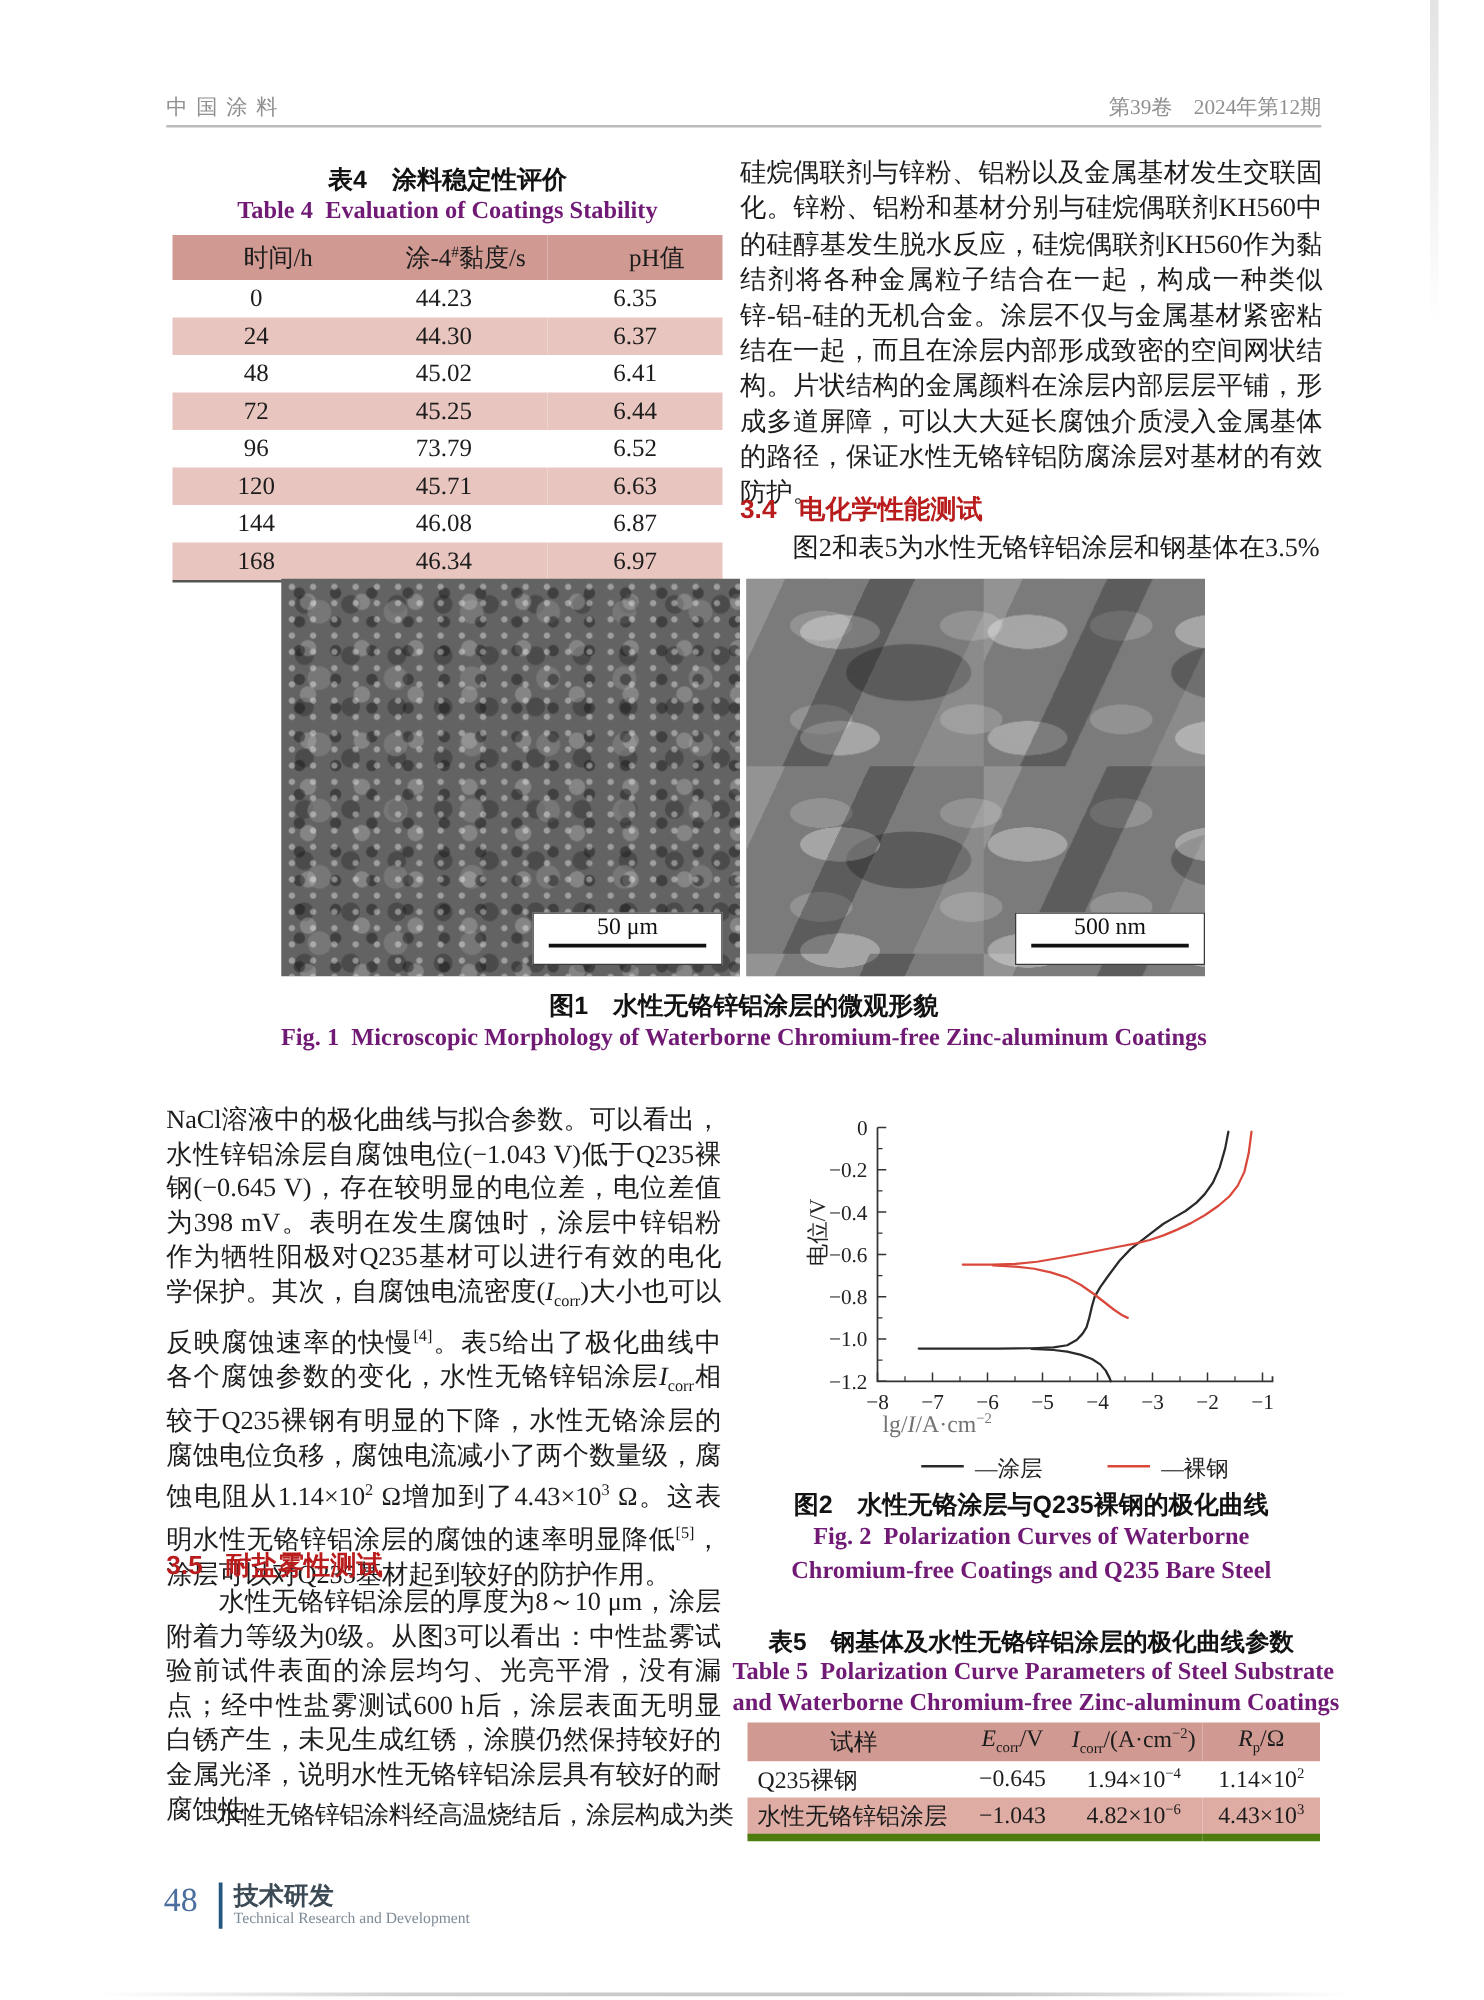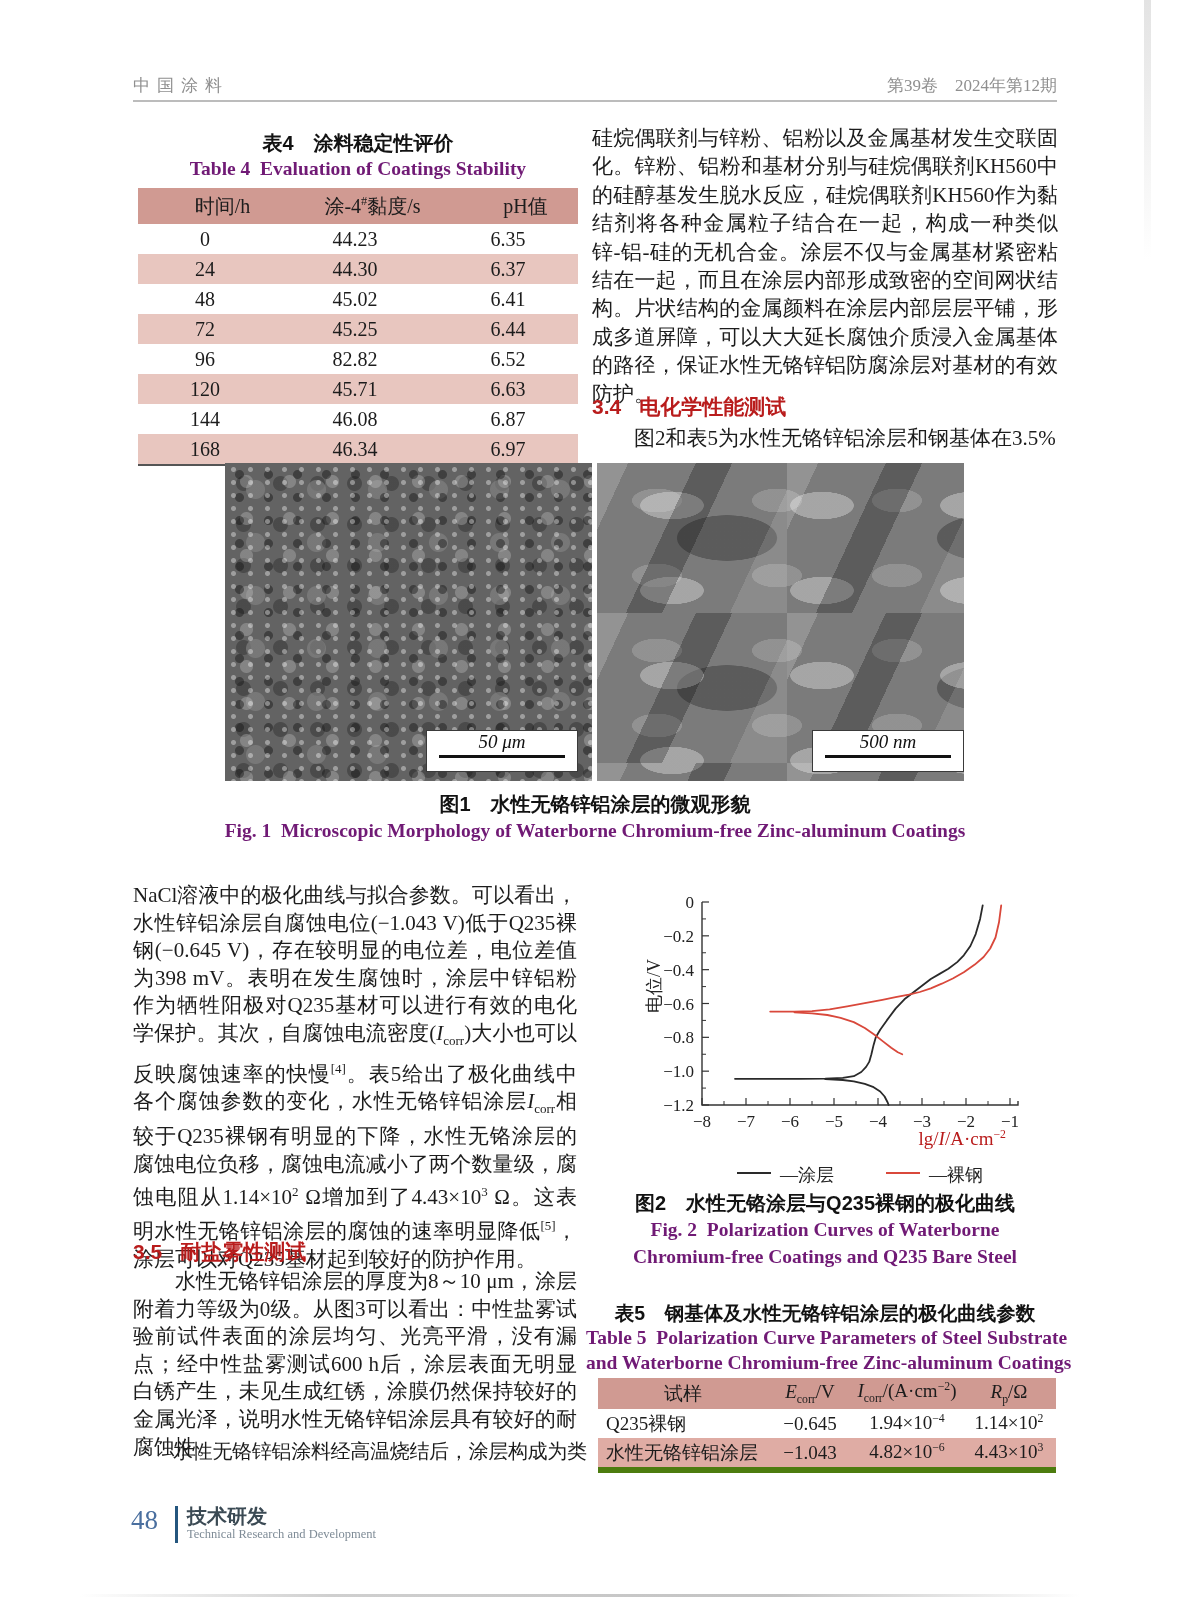--- a/index.html
+++ b/index.html
@@ -25,21 +25,21 @@
   .t4 tr.alt{background:#e8c6bf;}
   
   .rc-para1{position:absolute;left:592px;top:124px;width:466px;font-size:21px;line-height:28.4px;
             text-align:justify;text-justify:inter-ideograph;word-break:break-all;}
   .sec-heading{position:absolute;font-family:Liberation Sans, sans-serif;font-weight:bold;
                color:#b91c1c;font-size:21px;}
   .sec-heading .sec-num{margin-right:18px;}
   .sec34{left:592px;top:393px;}
   .rc-para2{position:absolute;left:592px;top:424px;width:470px;font-size:21px;text-indent:2em;white-space:nowrap;}
   
-  .fig1{position:absolute;left:225px;top:463px;width:739px;height:318px;display:flex;gap:5px;font-style:italic;}
+  .fig1{position:absolute;left:225px;top:463px;width:739px;height:318px;display:flex;gap:5px;}
   .sem{position:relative;width:367px;height:318px;overflow:hidden;}
   .sem-left{background-color:#636363;background-image:
       radial-gradient(circle, rgba(255,255,255,.38) 0 2px, transparent 3px),
       radial-gradient(circle, rgba(15,15,15,.42) 0 4px, transparent 5px),
       radial-gradient(circle, rgba(210,210,210,.30) 0 6px, transparent 7px),
       radial-gradient(circle, rgba(130,130,130,.65) 0 9px, transparent 10px),
       radial-gradient(circle, rgba(35,35,35,.38) 0 7px, transparent 8px);
     background-size:17px 13px,29px 23px,43px 37px,61px 53px,37px 41px;}
   .sem-right{background-color:#7b7b7b;background-image:
       linear-gradient(115deg, rgba(255,255,255,.18) 0 12%, transparent 12% 38%, rgba(0,0,0,.25) 38% 52%, transparent 52% 78%, rgba(255,255,255,.12) 78% 100%),
@@ -59,21 +59,21 @@
   .sec35{left:133px;top:1238px;}
   .lc2-para2{position:absolute;left:133px;top:1268px;width:444px;font-size:21px;line-height:27.6px;
              text-align:justify;text-justify:inter-ideograph;word-break:break-all;text-indent:2em;}
   .lc2-para3{position:absolute;left:133px;top:1438px;width:460px;font-size:20px;letter-spacing:-0.3px;
              text-indent:2em;white-space:nowrap;}
   
   .fig2-svg{position:absolute;left:608px;top:868px;}
   svg text{font-family:"Liberation Serif",serif;}
   .chart-ylab{position:absolute;left:642px;top:1046px;width:120px;text-align:center;font-size:18px;
               transform:rotate(-90deg);transform-origin:0 0;color:#222;}
-  .chart-xlab{position:absolute;left:706px;top:1128px;width:300px;text-align:right;font-size:19px;color:#b91c1c;}
+  .chart-xlab{position:absolute;left:706px;top:1128px;width:300px;text-align:left;font-size:19px;color:#737373;}
   .fig2-legend{position:absolute;left:640px;top:1163px;width:440px;display:flex;justify-content:center;
                gap:52px;font-size:18px;color:#222;}
   .legend-swatch{display:inline-block;width:34px;height:2px;margin-right:9px;vertical-align:middle;
                  position:relative;top:-4px;}
   .fig2-cap-zh{position:absolute;left:592px;top:1190px;width:466px;text-align:center;font-size:20px;}
   .fig2-cap-en1{position:absolute;left:592px;top:1219px;width:466px;text-align:center;font-size:19.5px;}
   .fig2-cap-en2{position:absolute;left:592px;top:1246px;width:466px;text-align:center;font-size:19.5px;}
   
   .t5-title-zh{position:absolute;left:586px;top:1300px;width:478px;text-align:center;font-size:19.5px;}
   .t5-title-en1{position:absolute;left:586px;top:1327px;width:478px;text-align:center;font-size:19.5px;}
@@ -137,21 +137,21 @@
           <td>45.02</td>
           <td>6.41</td>
         </tr>
       <tr class="alt">
           <td>72</td>
           <td>45.25</td>
           <td>6.44</td>
         </tr>
       <tr>
           <td>96</td>
-          <td>82.82</td>
+          <td>73.79</td>
           <td>6.52</td>
         </tr>
       <tr class="alt">
           <td>120</td>
           <td>45.71</td>
           <td>6.63</td>
         </tr>
       <tr>
           <td>144</td>
           <td>46.08</td>

